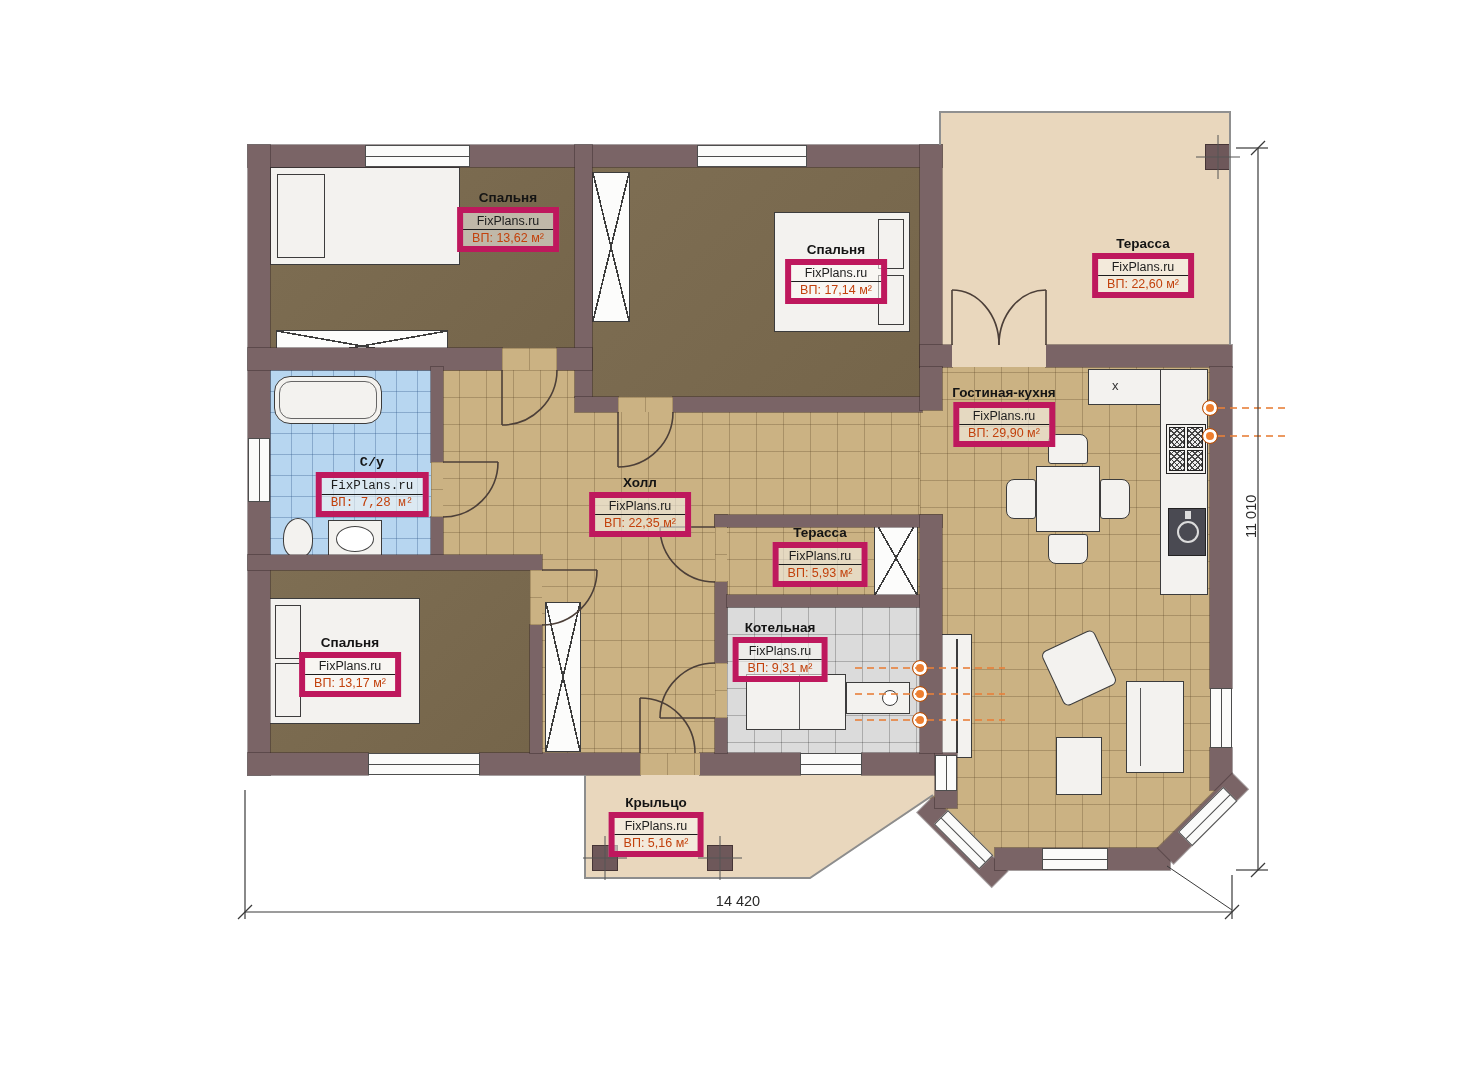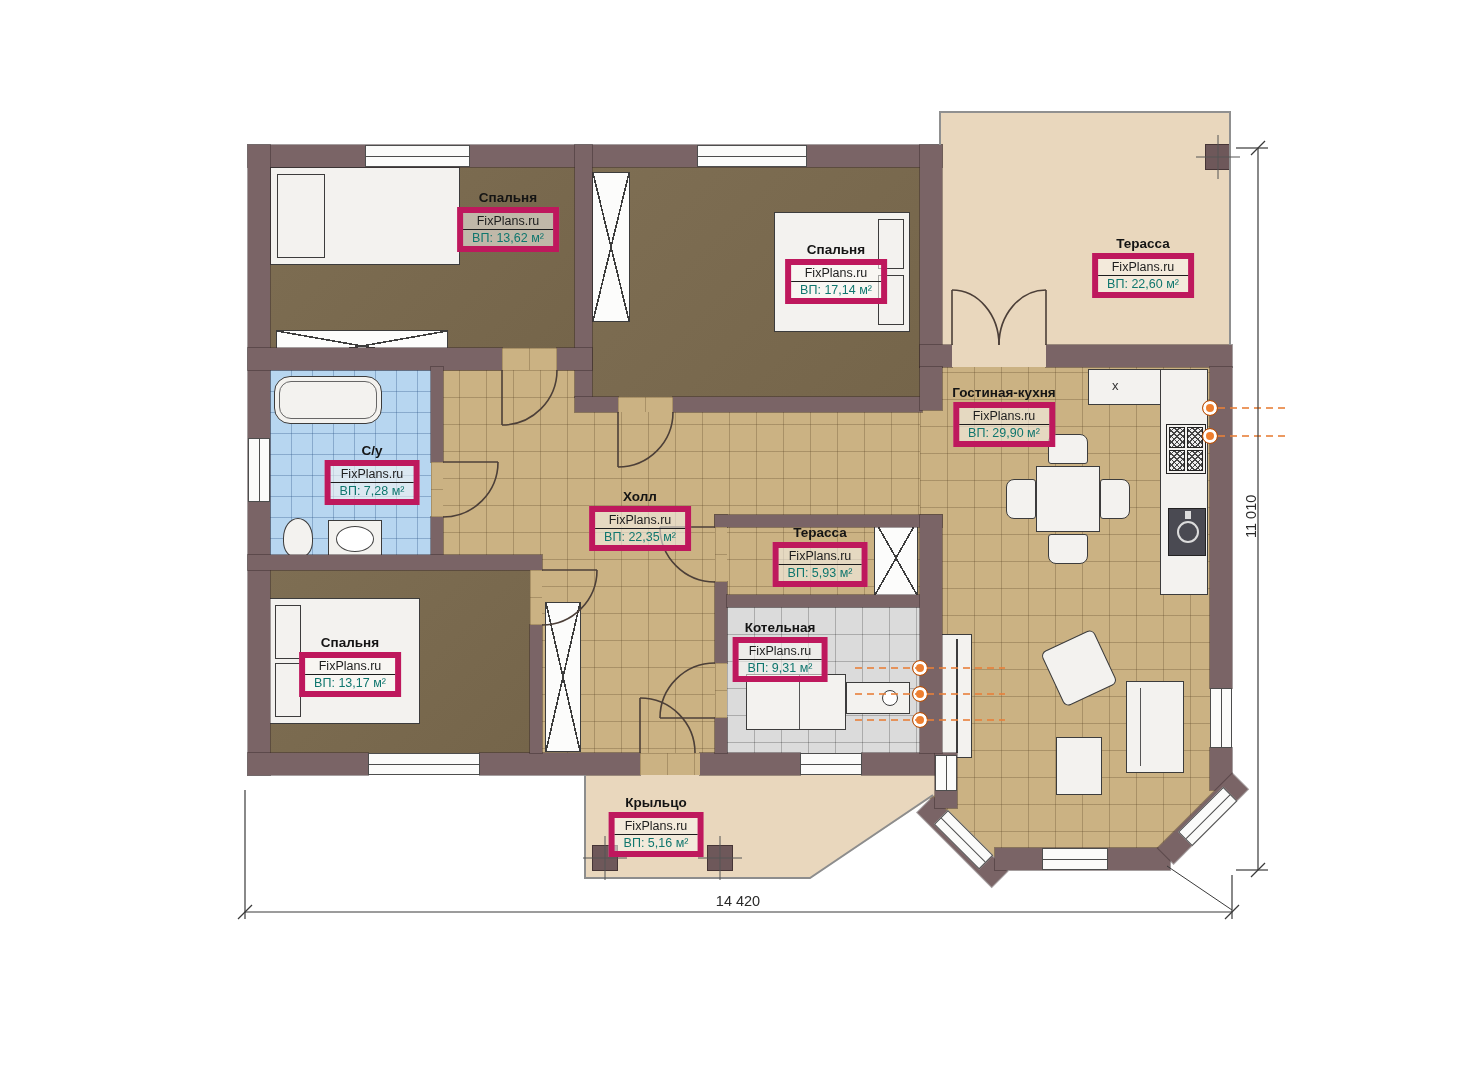--- a/index.html
+++ b/index.html
@@ -51,21 +51,21 @@
   .ksink .tap { position:absolute; left:16px; top:2px; width:6px; height:8px; background:#dcdcdc; }
 
   .col-sq { position:absolute; background:#6e585a; border:1px solid #463536; z-index:9; }
   .valve { position:absolute; width:16px; height:16px; border-radius:50%; background:#ef7f2e;
     border:1.5px solid #b5520f; box-shadow:inset 0 0 0 3px #fff; z-index:12; }
 
   .room-label { position:absolute; transform:translateX(-50%); text-align:center; z-index:30; }
   .room-title { font-size:13.5px; font-weight:bold; color:#141414; margin-bottom:2px; white-space:nowrap; }
   .room-box { display:inline-block; border:6px solid #be185d; background:rgba(252,250,244,.55); }
   .room-brand { font-size:12.5px; color:#1d1d1d; padding:1px 9px; border-bottom:1.5px solid #1d1d1d; white-space:nowrap; }
-  .room-area { font-size:12.5px; color:#0f766e; padding:1px 9px; white-space:nowrap; }
+  .room-area { font-size:12.5px; color:#c2410c; padding:1px 9px; white-space:nowrap; }
 
   .dim-label { position:absolute; font-size:14.5px; color:#2a2a2a; z-index:25; white-space:nowrap; }
   .cab-mark { position:absolute; font-size:13px; color:#333; z-index:6; }
 
   svg.overlay { position:absolute; left:0; top:0; z-index:20; pointer-events:none; }
 </style>
 </head>
 <body>
 
 <div class="canvas">
@@ -265,28 +265,28 @@
       <div class="room-area">ВП: 17,14 м²</div>
     </div>
   </div>
   <div class="room-label" style="left:1143px; top:236px;">
     <div class="room-title">Терасса</div>
     <div class="room-box">
       <div class="room-brand">FixPlans.ru</div>
       <div class="room-area">ВП: 22,60 м²</div>
     </div>
   </div>
-  <div class="room-label" style="left:372px; top:443px;">
+  <div class="room-label" style="left:372px; top:455px;font-family:Liberation Mono, monospace;">
     <div class="room-title">С/у</div>
     <div class="room-box">
       <div class="room-brand">FixPlans.ru</div>
       <div class="room-area">ВП: 7,28 м²</div>
     </div>
   </div>
-  <div class="room-label" style="left:640px; top:489px;">
+  <div class="room-label" style="left:640px; top:475px;">
     <div class="room-title">Холл</div>
     <div class="room-box">
       <div class="room-brand">FixPlans.ru</div>
       <div class="room-area">ВП: 22,35 м²</div>
     </div>
   </div>
   <div class="room-label" style="left:1004px; top:385px;">
     <div class="room-title">Гостиная-кухня</div>
     <div class="room-box">
       <div class="room-brand">FixPlans.ru</div>

